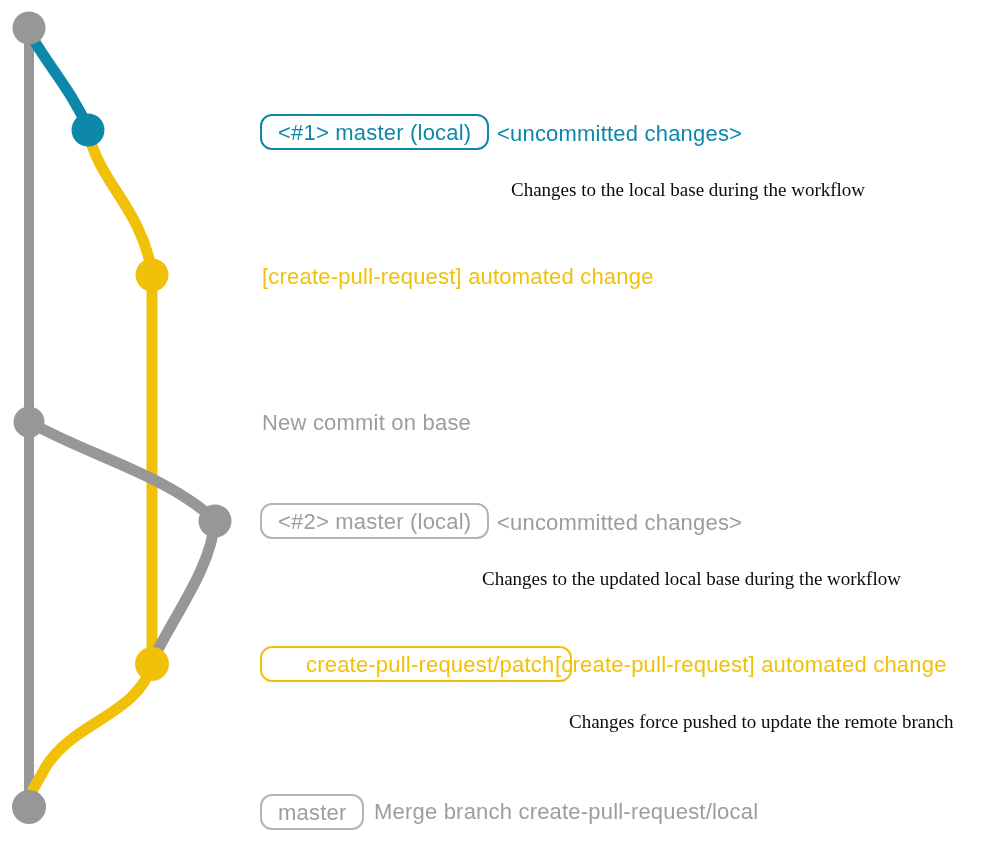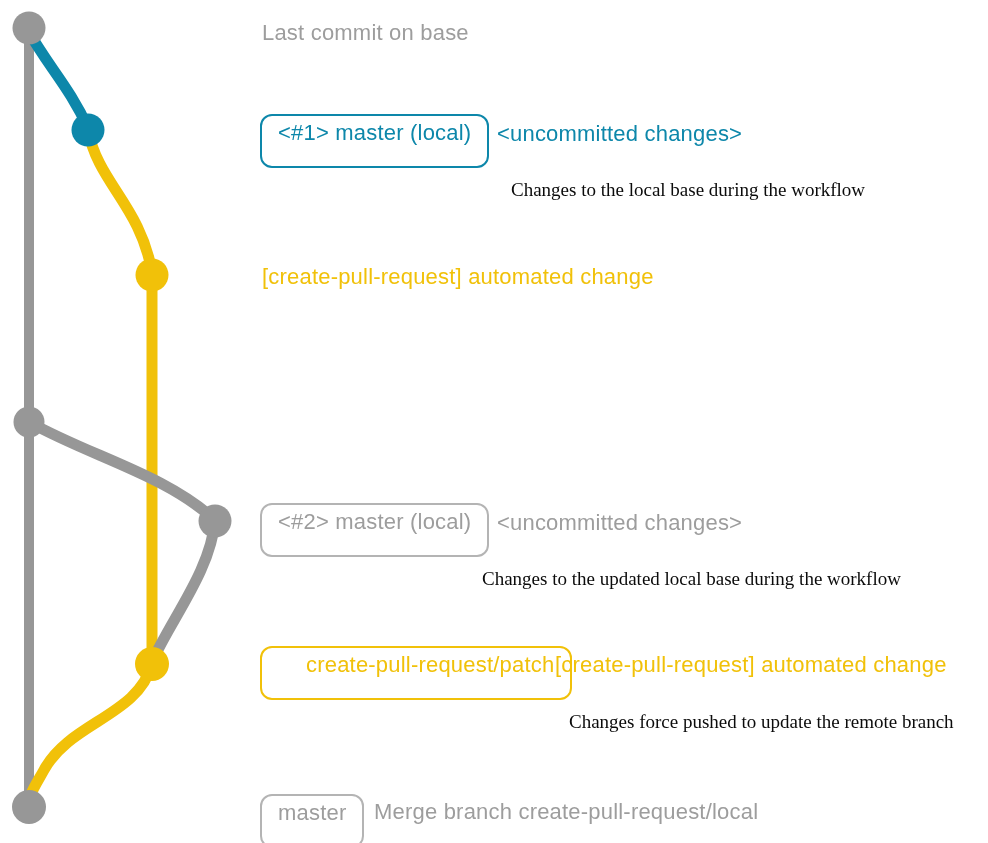--- a/index.html
+++ b/index.html
@@ -39,21 +39,21 @@
     position:absolute;
     font-family:"Liberation Serif",serif;
     font-size:19px;line-height:24px;
     color:var(--text_dark);
     white-space:nowrap;
     margin-top:28px;
   }
   .badge{
     position:absolute;
     box-sizing:border-box;
-    height:54px;line-height:34px;
+    height:36px;line-height:34px;
     padding:0 16px;
     border:2px solid;
     border-radius:12px;
     background:#ffffff;
     font-size:22px;
     white-space:nowrap;
     letter-spacing:.2px;
   }
   .badge.teal{color:var(--teal);border-color:var(--teal);}
   .badge.yellow{color:var(--yellow);border-color:var(--yellow);padding-left:44px;}
@@ -76,28 +76,28 @@
 
     <circle class="dot-gray" cx="29" cy="28" r="16.5"></circle>
     <circle class="dot-teal" cx="88" cy="130" r="16.5"></circle>
     <circle class="dot-yellow" cx="152" cy="275" r="16.5"></circle>
     <circle class="dot-gray" cx="29" cy="422" r="15.5"></circle>
     <circle class="dot-gray" cx="215" cy="521" r="16.5"></circle>
     <circle class="dot-yellow" cx="152" cy="664" r="17"></circle>
     <circle class="dot-gray" cx="29" cy="807" r="17"></circle>
   </svg>
 
-  <div class="note" style="left:262px;top:19px">Last commit on base</div>
 
   <div class="badge teal" style="left:260px;top:114px">&lt;#1&gt; master (local)</div>
   <div class="heading teal" style="left:497px;top:120px">&lt;uncommitted changes&gt;</div>
   <div class="detail" style="left:511px;top:150px">Changes to the local base during the workflow</div>
 
   <div class="heading yellow" style="left:262px;top:263px">[create-pull-request] automated change</div>
 
+  <div class="note" style="left:262px;top:409px">New commit on base</div>
 
   <div class="badge gray" style="left:260px;top:503px">&lt;#2&gt; master (local)</div>
   <div class="heading gray" style="left:497px;top:509px">&lt;uncommitted changes&gt;</div>
   <div class="detail" style="left:482px;top:539px">Changes to the updated local base during the workflow</div>
 
   <div class="badge yellow" style="left:260px;top:646px">create-pull-request/patch</div>
   <div class="heading yellow" style="left:555px;top:651px">[create-pull-request] automated change</div>
   <div class="detail" style="left:569px;top:682px">Changes force pushed to update the remote branch</div>
 
   <div class="badge gray" style="left:260px;top:794px">master</div>

